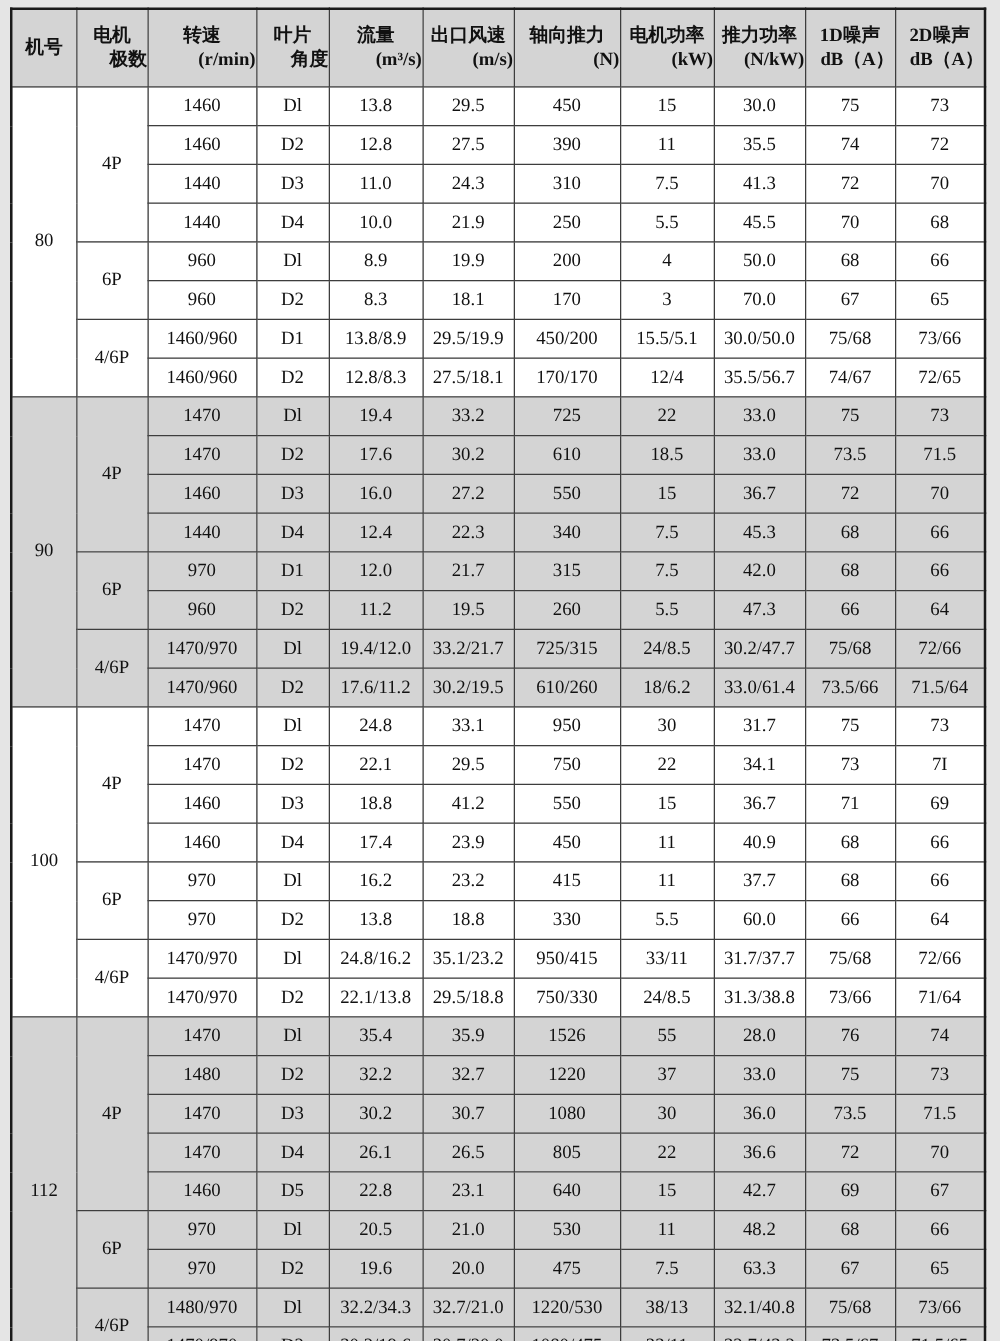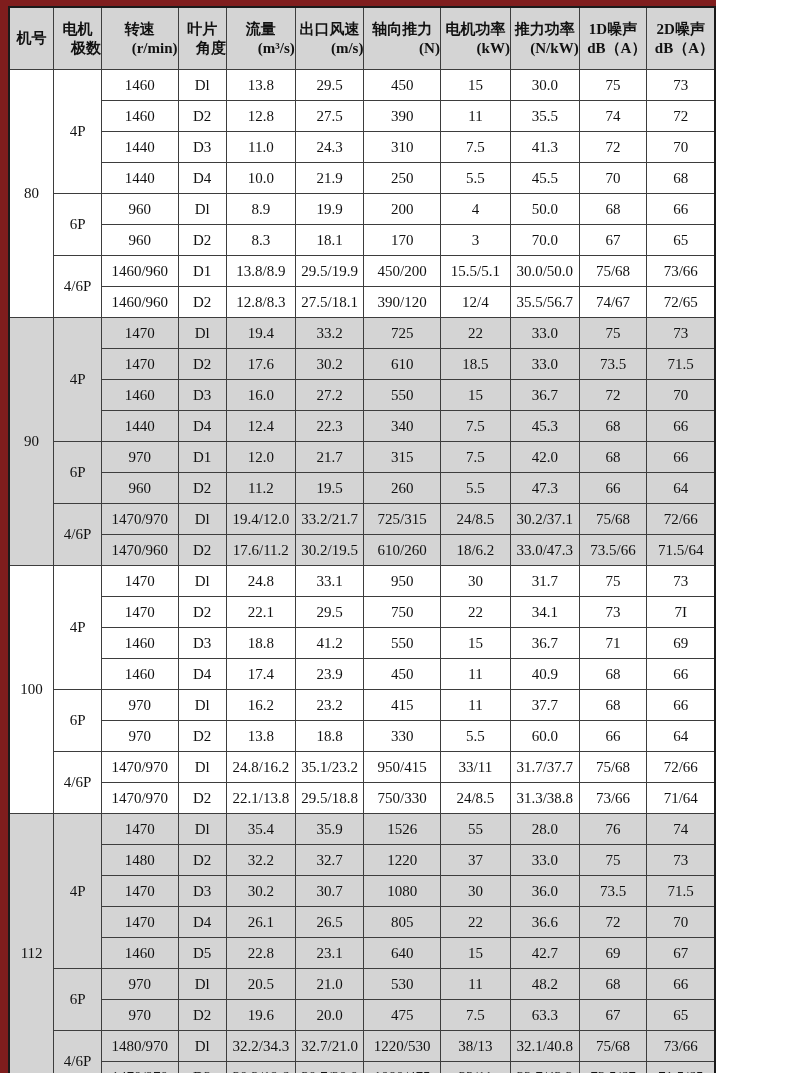--- a/index.html
+++ b/index.html
@@ -5,23 +5,23 @@
   html, body {
     margin: 0;
     padding: 0;
     background: #ffffff;
     width: 800px;
     height: 1073px;
     font-family: "Liberation Serif", serif;
   }
   .page {
     position: relative;
-    width: 716px;
+    width: 800px;
     height: 1073px;
-    background: #7f1d1d;
+    background: #e5e5e5;
     overflow: hidden;
   }
   table.spec-table {
     position: absolute;
     left: 8px;
     top: 6px;
     border-collapse: collapse;
     table-layout: fixed;
     border: 2px solid #1a1a1a;
   }
@@ -201,21 +201,21 @@
           <td>15.5/5.1</td>
           <td>30.0/50.0</td>
           <td>75/68</td>
           <td>73/66</td>
         </tr>
         <tr>
           <td>1460/960</td>
           <td>D2</td>
           <td>12.8/8.3</td>
           <td>27.5/18.1</td>
-          <td>390/120</td>
+          <td>170/170</td>
           <td>12/4</td>
           <td>35.5/56.7</td>
           <td>74/67</td>
           <td>72/65</td>
         </tr>
         <tr class="shaded">
           <td rowspan="8" class="machine-cell">90</td>
           <td rowspan="4" class="poles-cell">4P</td>
           <td>1470</td>
           <td>Dl</td>
@@ -284,32 +284,32 @@
           <td>64</td>
         </tr>
         <tr class="shaded">
           <td rowspan="2" class="poles-cell">4/6P</td>
           <td>1470/970</td>
           <td>Dl</td>
           <td>19.4/12.0</td>
           <td>33.2/21.7</td>
           <td>725/315</td>
           <td>24/8.5</td>
-          <td>30.2/37.1</td>
+          <td>30.2/47.7</td>
           <td>75/68</td>
           <td>72/66</td>
         </tr>
         <tr class="shaded">
           <td>1470/960</td>
           <td>D2</td>
           <td>17.6/11.2</td>
           <td>30.2/19.5</td>
           <td>610/260</td>
           <td>18/6.2</td>
-          <td>33.0/47.3</td>
+          <td>33.0/61.4</td>
           <td>73.5/66</td>
           <td>71.5/64</td>
         </tr>
         <tr>
           <td rowspan="8" class="machine-cell">100</td>
           <td rowspan="4" class="poles-cell">4P</td>
           <td>1470</td>
           <td>Dl</td>
           <td>24.8</td>
           <td>33.1</td>

